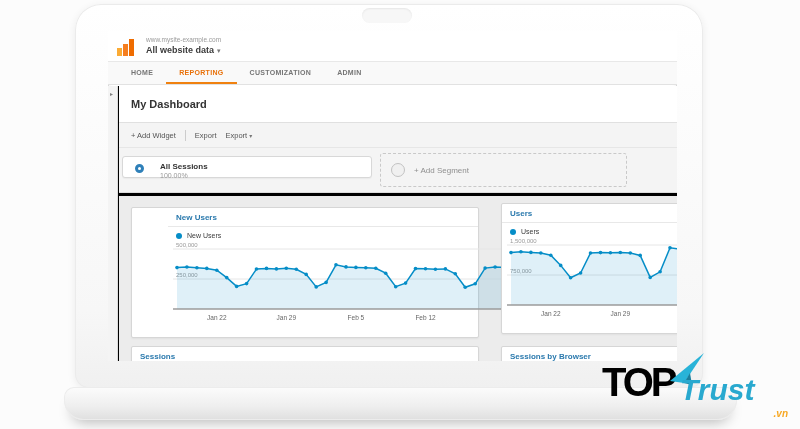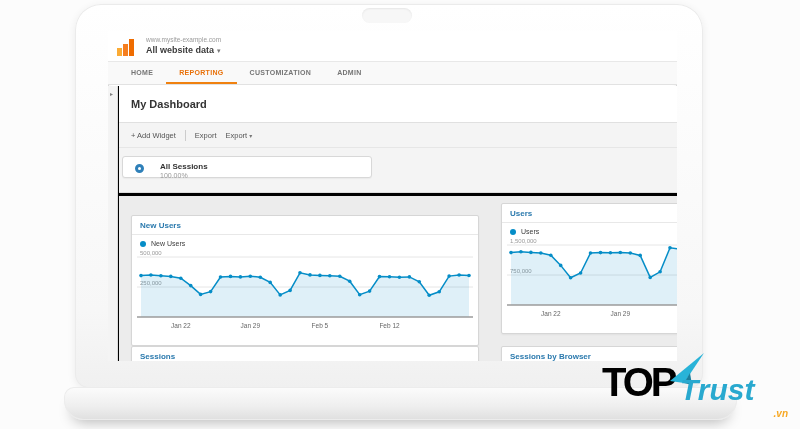--- a/index.html
+++ b/index.html
@@ -140,25 +140,29 @@
         <span class="tb-item">Export</span>
         <span class="tb-item"><span>Export</span><span class="tb-caret">▾</span></span>
       </div>
 
       <div class="segment-row">
         <div class="session-card">
           <span class="donut"></span>
           <span class="sc-label">All Sessions</span>
           <span class="sc-pct">100.00%</span>
         </div>
+        <div class="add-segment">
+          <span class="ghost-circle"></span>
+          <span class="as-label">+ Add Segment</span>
+        </div>
       </div>
 
       <div class="canvas">
 
-        <div class="card" style="left:12px; top:19px;">
+        <div class="card" style="left:12px; top:11px;padding-left:36px;">
           <div class="card-title">New Users</div>
           <div class="legend">
             <span class="legend-dot"></span>
             <span class="legend-label">New Users</span>
           </div>
           <svg class="chart" width="336" height="86">
               <line x1="0" y1="38" x2="336" y2="38" stroke="#e6e6e6" stroke-width="1"></line>
               <text x="3" y="35.5" font-size="6" fill="#9a9a9a" font-family="Liberation Sans, sans-serif">250,000</text>
               <line x1="0" y1="8" x2="336" y2="8" stroke="#e6e6e6" stroke-width="1"></line>
               <text x="3" y="5.5" font-size="6" fill="#9a9a9a" font-family="Liberation Sans, sans-serif">500,000</text>

